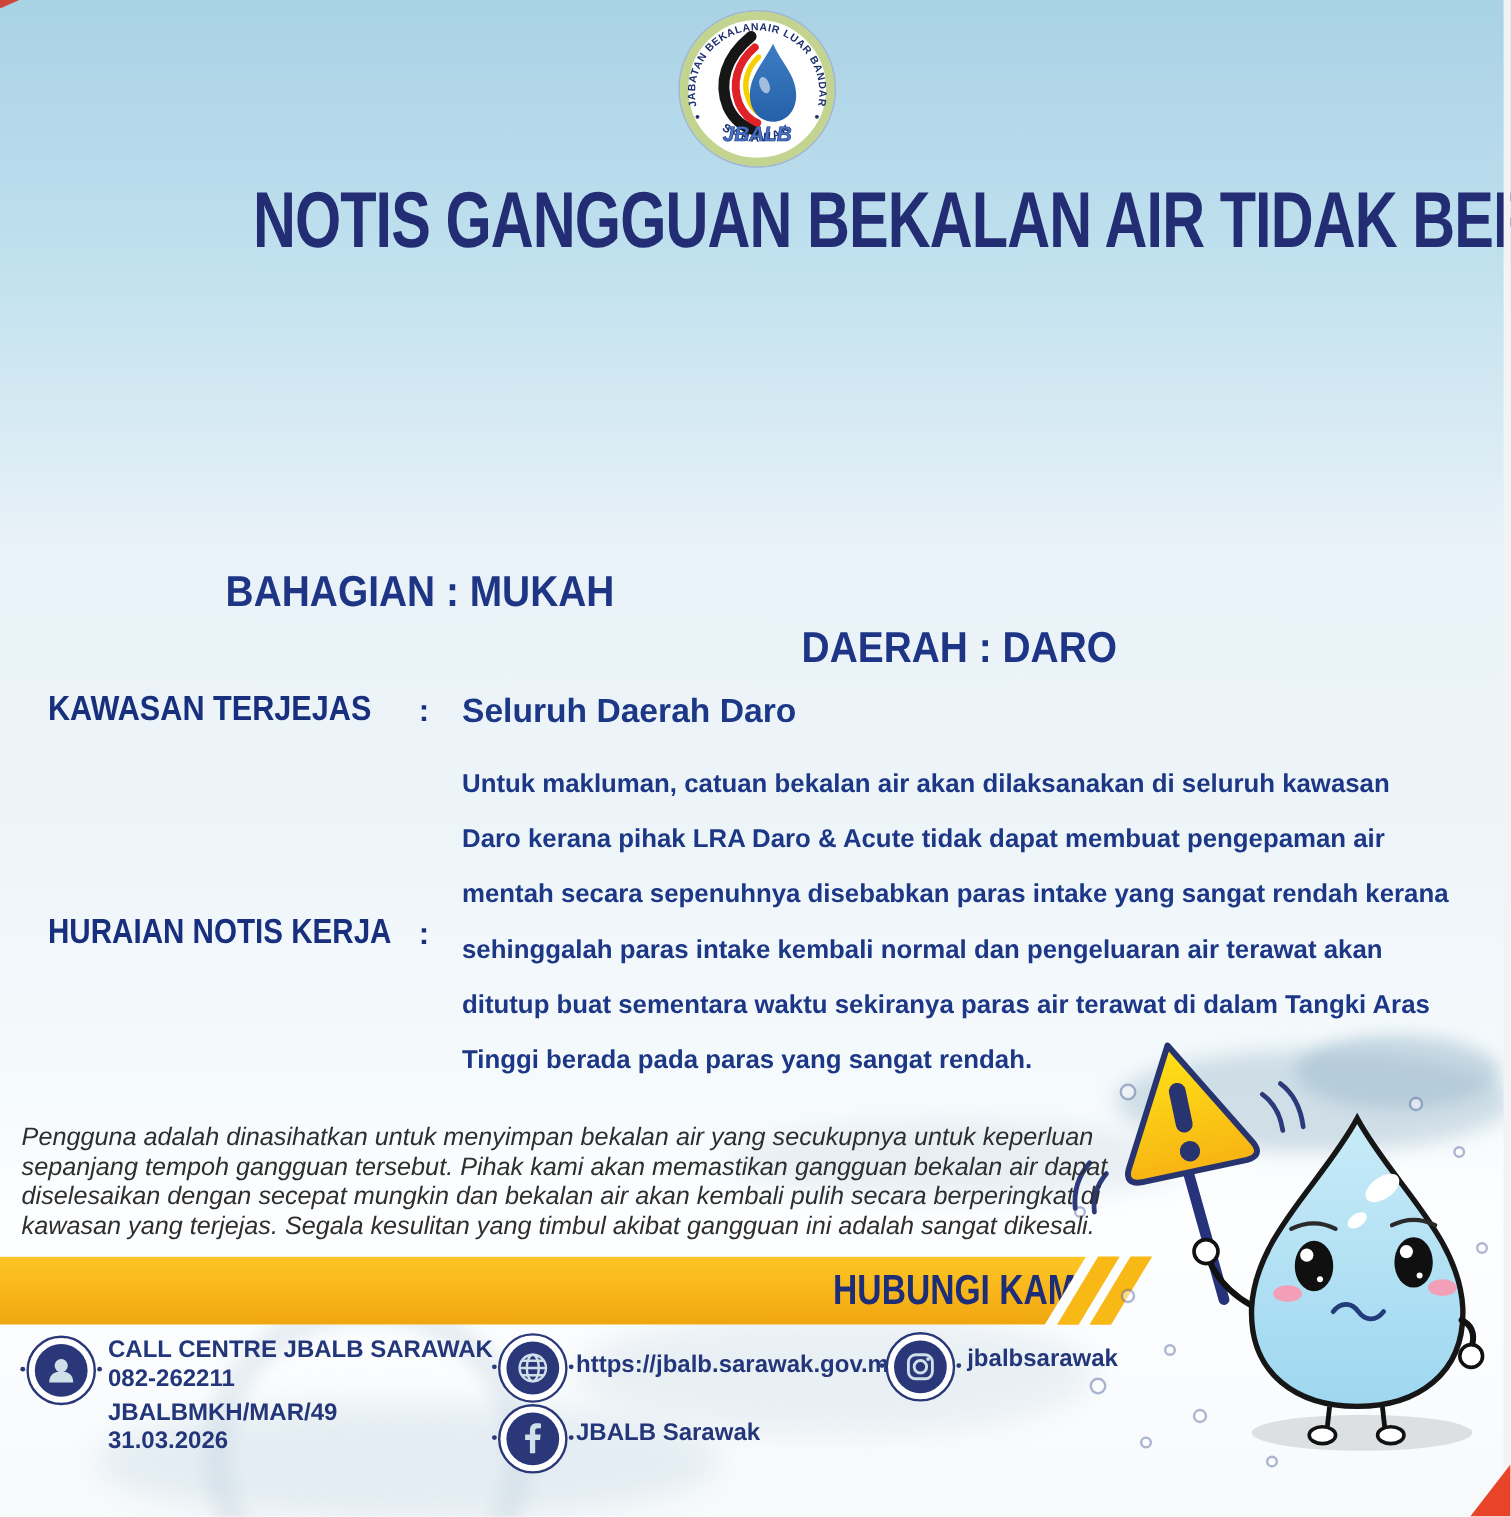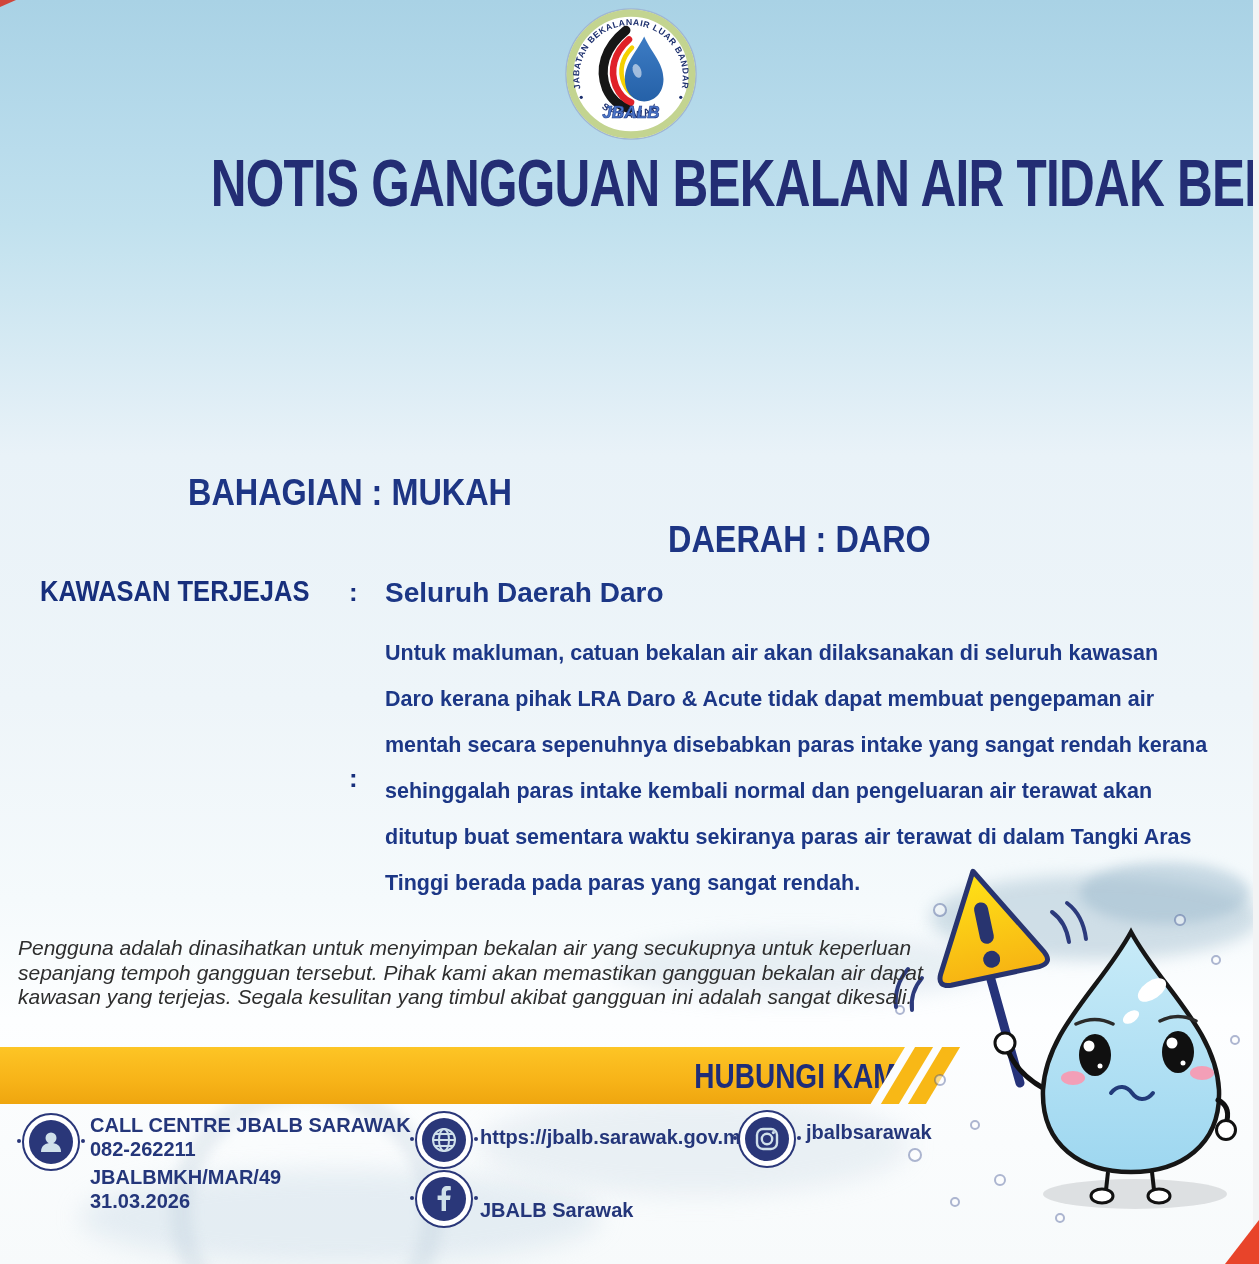--- a/index.html
+++ b/index.html
@@ -87,20 +87,21 @@
   </div>
 
 
   <div class="abs regline" style="left:188px;top:472px;"><span class="condL">BAHAGIAN : MUKAH</span></div>
   <div class="abs regline" style="left:668px;top:472px;margin-top:47px;"><span class="condL">DAERAH : DARO</span></div>
 
   <div class="abs lbl" style="left:40px;top:575px;"><span class="condL" style="transform:scaleX(.88)">KAWASAN TERJEJAS</span></div>
   <div class="abs colon" style="left:349px;top:577px;">:</div>
   <div class="abs val" style="left:385px;top:577px;">Seluruh Daerah Daro</div>
 
+  <div class="abs lbl" style="left:40px;top:761px;"><span class="condL" style="transform:scaleX(.85)">HURAIAN NOTIS KERJA</span></div>
   <div class="abs colon" style="left:349px;top:763px;">:</div>
   <div class="abs para" style="left:385px;top:630px;z-index:3;">
     <div>Untuk makluman, catuan bekalan air akan dilaksanakan di seluruh kawasan</div>
     <div>Daro kerana pihak LRA Daro &amp; Acute  tidak dapat membuat pengepaman air</div>
     <div>mentah secara sepenuhnya disebabkan paras intake yang sangat rendah kerana</div>
     <div>sehinggalah paras intake kembali normal dan pengeluaran air terawat akan</div>
     <div>ditutup buat sementara waktu sekiranya paras air terawat di dalam Tangki Aras</div>
     <div>Tinggi berada pada paras yang sangat rendah.</div>
   </div>
 
@@ -171,20 +172,21 @@
 
     <line x1="228" y1="322" x2="226" y2="340" stroke="#111" stroke-width="4"></line>
     <line x1="272" y1="322" x2="274" y2="340" stroke="#111" stroke-width="4"></line>
     <ellipse cx="222" cy="346" rx="11" ry="7" fill="#fff" stroke="#111" stroke-width="3"></ellipse>
     <ellipse cx="279" cy="346" rx="11" ry="7" fill="#fff" stroke="#111" stroke-width="3"></ellipse>
   </svg>
 
   <div class="abs disc" style="left:18px;top:936px;z-index:3;">
     <div>Pengguna adalah dinasihatkan untuk menyimpan bekalan air yang secukupnya untuk keperluan</div>
     <div>sepanjang tempoh gangguan tersebut. Pihak kami akan memastikan gangguan bekalan air dapat</div>
+    <div>diselesaikan dengan secepat mungkin dan bekalan air akan kembali pulih secara berperingkat di</div>
     <div>kawasan yang terjejas. Segala kesulitan yang timbul akibat gangguan ini adalah sangat dikesali.</div>
   </div>
 
   <div class="abs gold-banner">
     <div class="gold-banner-text"><span class="cond" style="transform:scaleX(.8)">HUBUNGI KAMI</span></div>
   </div>
   <div class="abs stripe" style="left:898px;"></div>
   <div class="abs stripe" style="left:925px;"></div>
 
   <div class="cicon" style="left:22px;top:1113px;">
@@ -212,21 +214,21 @@
     </div>
   </div>
   <div class="abs ctext" style="left:480px;top:1126px;">https://jbalb.sarawak.gov.my/</div>
   <div class="cicon" style="left:415px;top:1170px;">
     <div class="cdisc">
       <svg width="30" height="30" viewBox="0 0 30 30">
         <path d="M 17,27 L 17,16 L 21,16 L 21.6,11.5 L 17,11.5 L 17,8.6 C 17,7.2 17.5,6.3 19.4,6.3 L 21.8,6.3 L 21.8,2.3 C 21.3,2.2 19.9,2.1 18.3,2.1 C 14.9,2.1 12.6,4.1 12.6,8 L 12.6,11.5 L 8.6,11.5 L 8.6,16 L 12.6,16 L 12.6,27 Z" fill="#cfe0ea"></path>
       </svg>
     </div>
   </div>
-  <div class="abs ctext" style="left:480px;top:1183px;margin-top:16px;">JBALB Sarawak</div>
+  <div class="abs ctext" style="left:480px;top:1183px;">JBALB Sarawak</div>
 
   <div class="cicon" style="left:738px;top:1110px;">
     <div class="cdisc">
       <svg width="30" height="30" viewBox="0 0 30 30" fill="none" stroke="#cfe0ea">
         <rect x="5" y="5" width="20" height="20" rx="6" stroke-width="2.4"></rect>
         <circle cx="15" cy="15" r="5.2" stroke-width="2.4"></circle>
         <circle cx="21.4" cy="8.6" r="1.6" fill="#cfe0ea" stroke="none"></circle>
       </svg>
     </div>
   </div>

